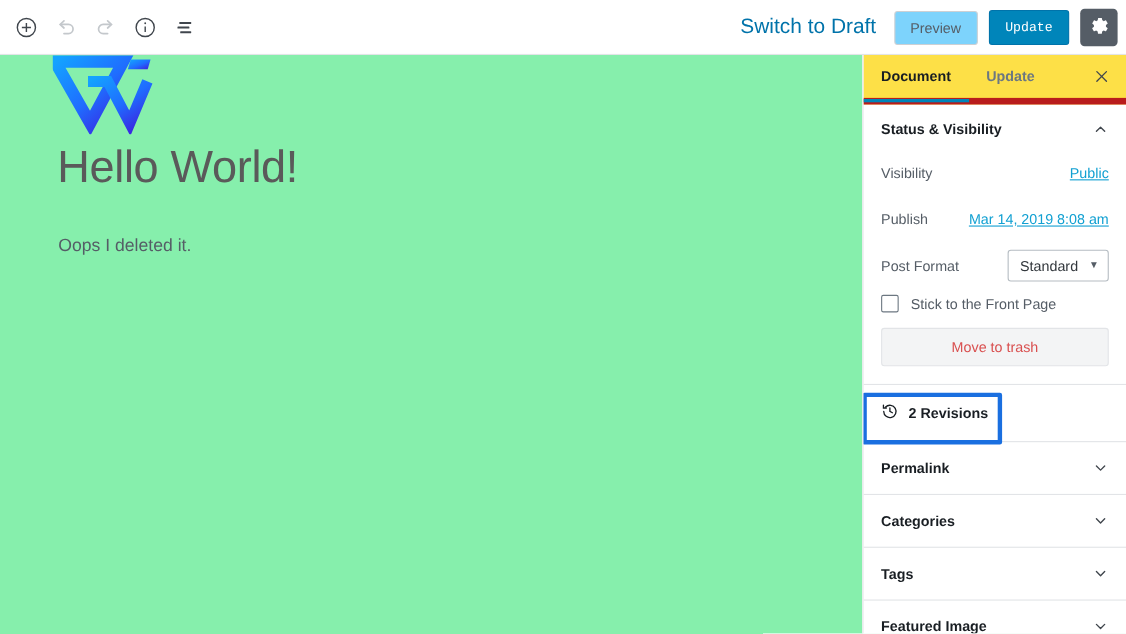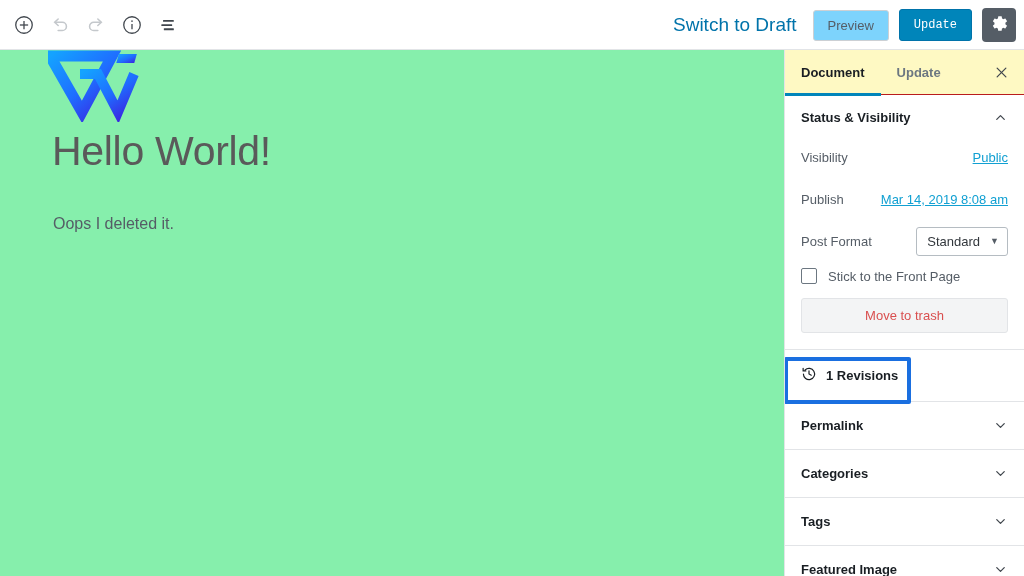--- a/index.html
+++ b/index.html
@@ -85,22 +85,22 @@
     width: 240px; height: 526px;
     background: #ffffff;
     border-left: 1px solid #e2e4e7;
     font-size: 13px;
     overflow: hidden;
   }
   .sidebar-tabs {
     position: relative;
     height: 45px;
     display: flex; align-items: center;
-    border-bottom: 1px solid #b91c1c;
-    background: #fef9c3;
+    border-bottom: 6px solid #b91c1c;
+    background: #fde047;
   }
   .tab {
     height: 45px; line-height: 45px;
     padding: 0 16px;
     font-size: 13px; font-weight: 600;
     color: #6c7781; cursor: pointer;
     position: relative;
   }
   .tab.active { color: #191e23; }
   .tab.active::after {
@@ -326,21 +326,21 @@
 
     <div class="revision-wrap">
       <div class="revision-row">
         <span>
           <svg width="16" height="16" viewBox="0 0 24 24" fill="none" stroke="#191e23" stroke-width="1.8" stroke-linecap="round">
             <path d="M3.6 12a8.4 8.4 0 1 0 2.5-6"></path>
             <polyline points="3.2,3.4 3.2,7.4 7.2,7.4"></polyline>
             <polyline points="12,7.4 12,12 15.4,13.8"></polyline>
           </svg>
         </span>
-        <span>1 Revisions</span>
+        <span>2 Revisions</span>
       </div>
       <div class="highlight-box"></div>
     </div>
 
     <div class="acc-row">
       <span>Permalink</span>
       <span class="chev">
         <svg width="15" height="15" viewBox="0 0 24 24" fill="none" stroke="#40464d" stroke-width="2" stroke-linecap="round" stroke-linejoin="round">
             <polyline points="6,9 12,15 18,9"></polyline>
           </svg>

